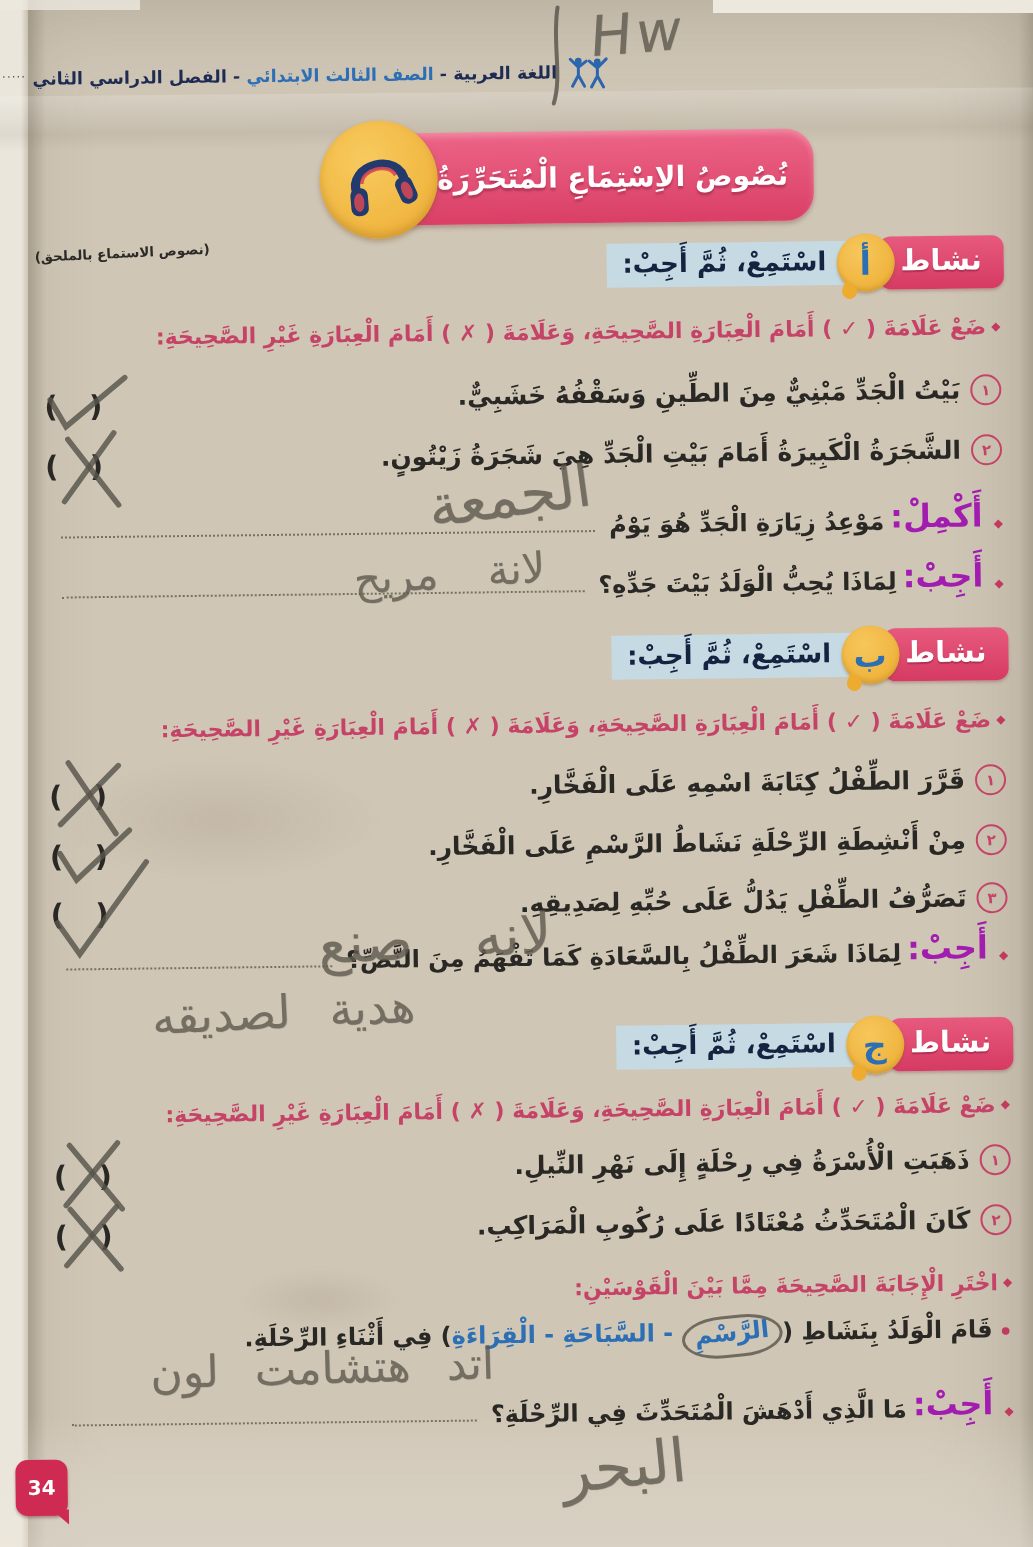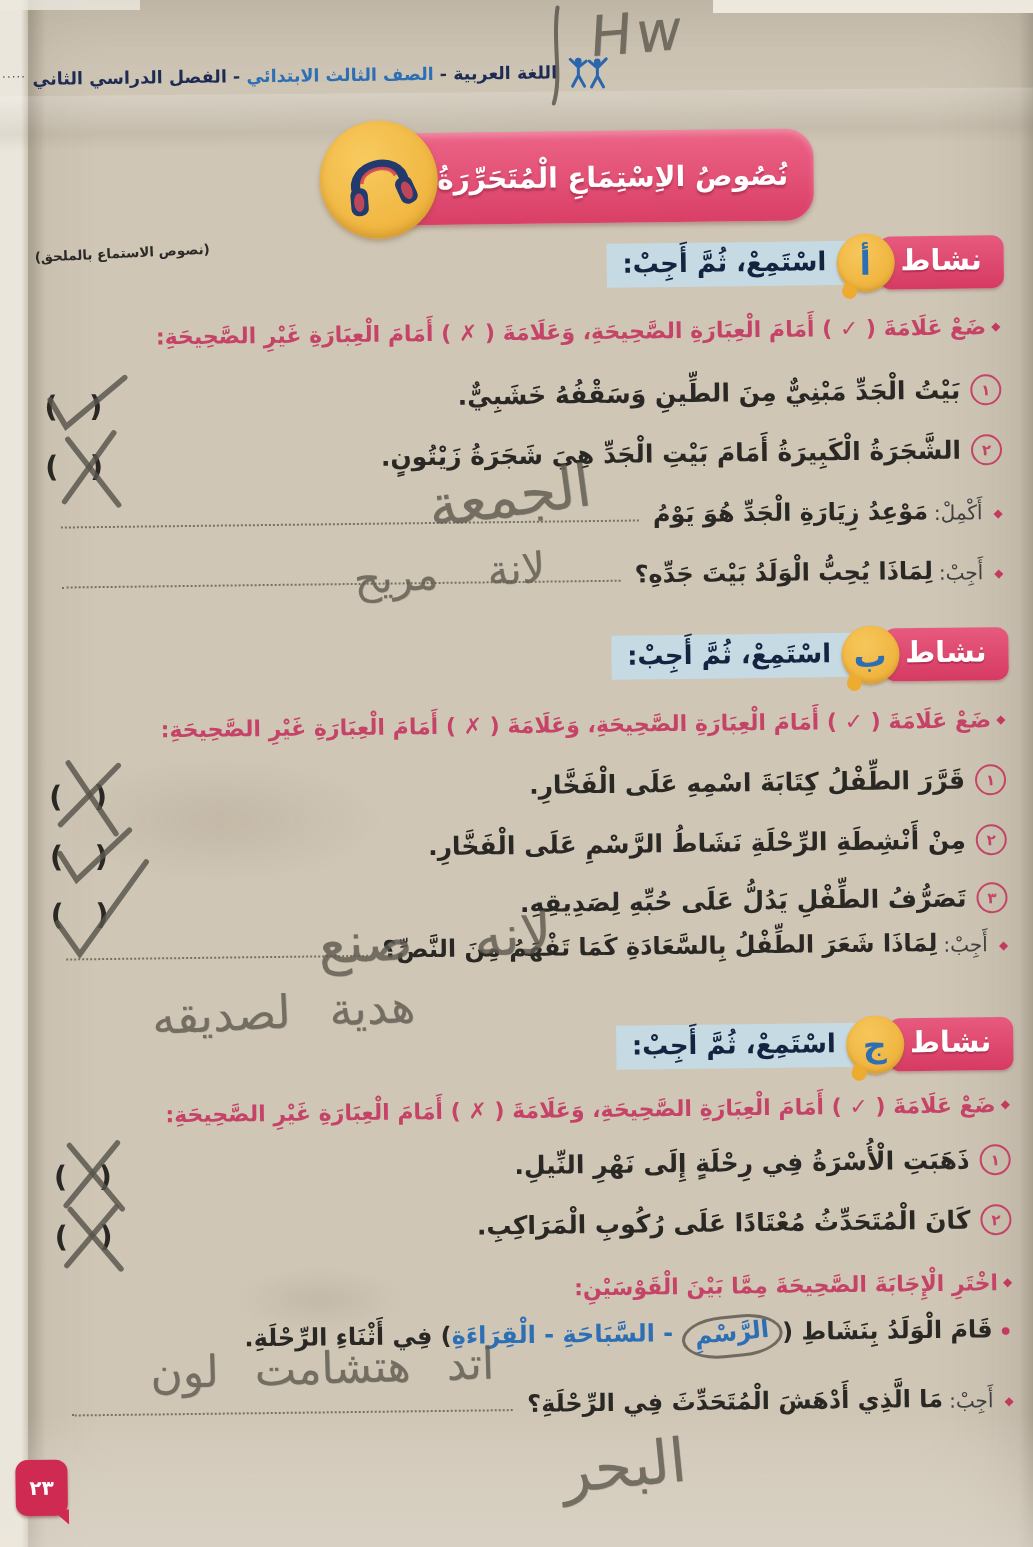--- a/index.html
+++ b/index.html
@@ -57,21 +57,21 @@
   .instr{position:absolute;right:28px;direction:rtl;color:#c64368;font-weight:bold;font-size:22px;white-space:nowrap;}
   .tri{display:inline-block;font-size:12px;transform:translateY(-4px);margin-left:5px;color:#c23a5e;}
   .item{position:absolute;right:28px;display:flex;direction:rtl;align-items:center;gap:10px;}
   .num{width:27px;height:27px;border:2px solid #c64368;border-radius:50%;color:#c64368;font-size:15px;font-weight:bold;
        display:flex;align-items:center;justify-content:center;flex:none;}
   .itext{color:#2a2824;font-weight:bold;font-size:25px;white-space:nowrap;}
   .parens{position:absolute;left:48px;width:58px;display:flex;justify-content:space-between;direction:ltr;
           color:#2a2824;font-size:29px;font-weight:bold;}
   
   .prompt{position:absolute;left:55px;right:28px;display:flex;direction:rtl;align-items:flex-end;gap:6px;}
-  .plabel{color:#404040;font-weight:normal;font-size:20px;white-space:nowrap;}
+  .plabel{color:#a21caf;font-weight:bold;font-size:32px;white-space:nowrap;}
   .ptext{color:#2a2824;font-weight:bold;font-size:24px;white-space:nowrap;}
   .dots{flex:1;border-bottom:2.5px dotted #77725f;height:14px;margin:0 8px 7px;min-width:30px;}
   .choose-line{left:auto;}
   .opt{color:#2d6fb5;font-weight:bold;font-size:24px;}
   .dot-bullet{color:#c23a5e;font-size:22px;font-weight:bold;transform:translateY(-2px);}
   .pencil-circle{display:inline-block;border:3px solid rgba(88,84,72,.8);border-radius:50%/62%;
                  padding:0 10px 8px;transform:rotate(-5deg);margin-bottom:-8px;}
   
   .hand{position:absolute;color:#5f5b4f;opacity:.82;font-weight:500;white-space:nowrap;
         text-shadow:.5px .5px .7px rgba(95,91,79,.45);}
@@ -300,17 +300,17 @@
     <div class="prompt" style="top:1390px;">
       <span class="tri">◆</span>
       <span class="plabel">أَجِبْ:</span>
       <span class="ptext">مَا الَّذِي أَدْهَشَ الْمُتَحَدِّثَ فِي الرِّحْلَةِ؟</span>
       <span class="dots"></span>
     </div>
     <div class="hand" style="left:142px;top:1340px;font-size:44px;transform:rotate(-1deg);word-spacing:22px;">اتد هتشامت لون</div>
     <div class="hand" style="left:552px;top:1432px;font-size:60px;transform:rotate(-5deg);">البحر</div>
 
     <div class="page-tab">
-      <span>٢٣</span>
+      <span>34</span>
     </div>
 
   </div>
 </div>
 
 </body></html>

